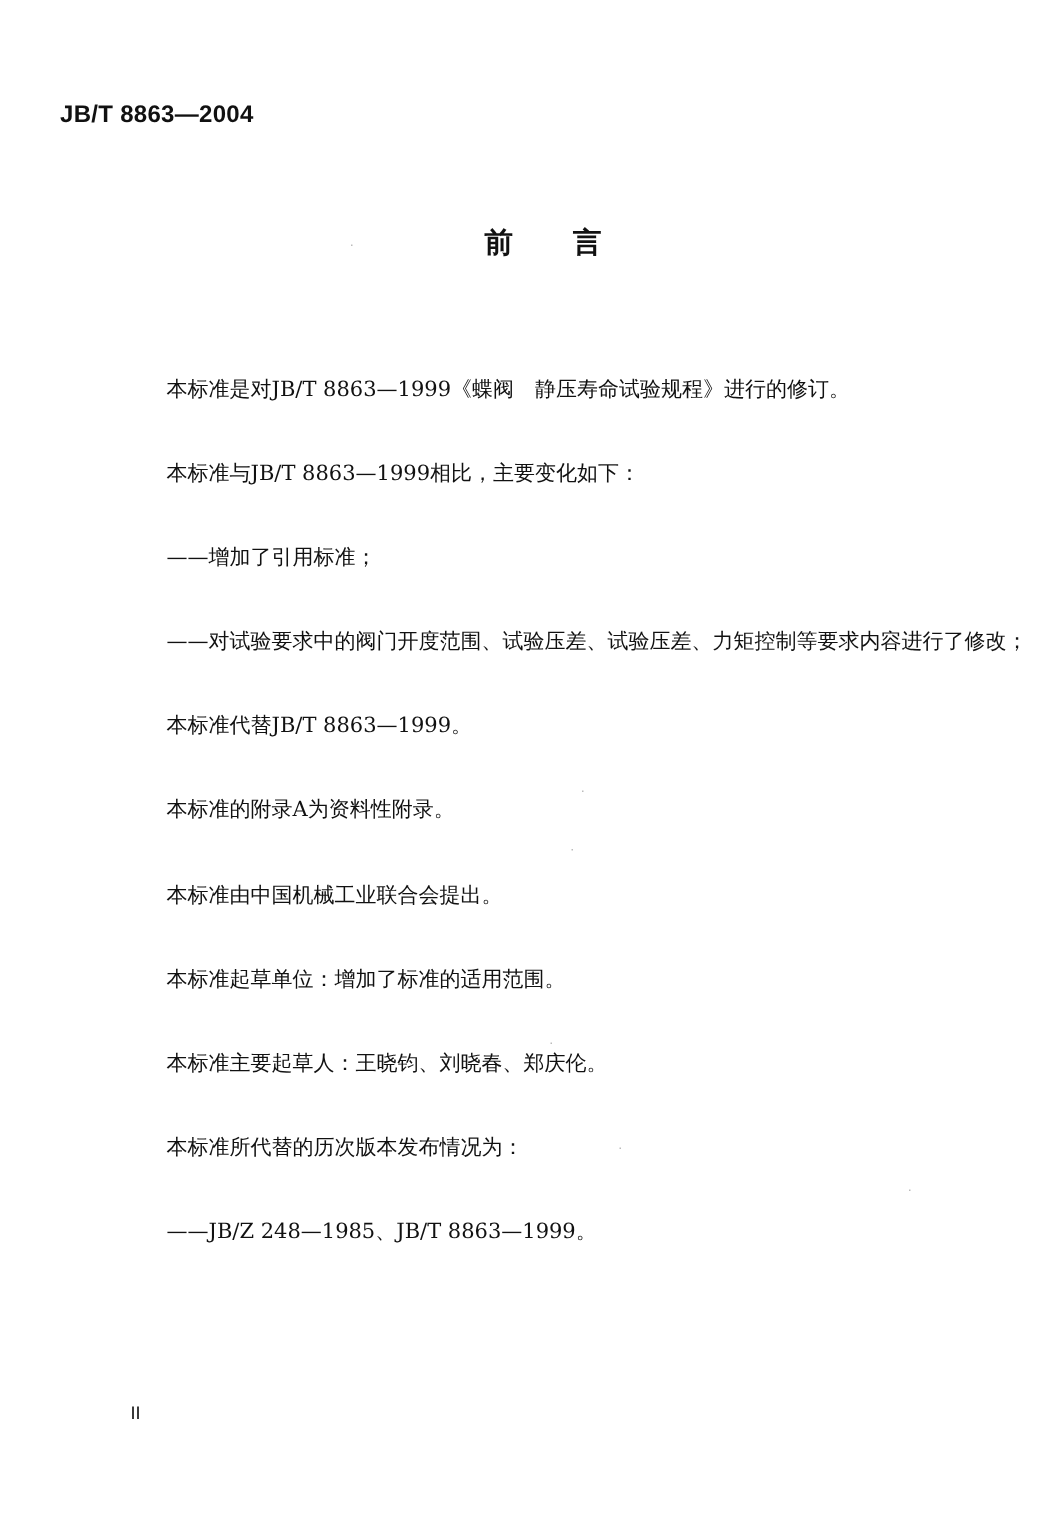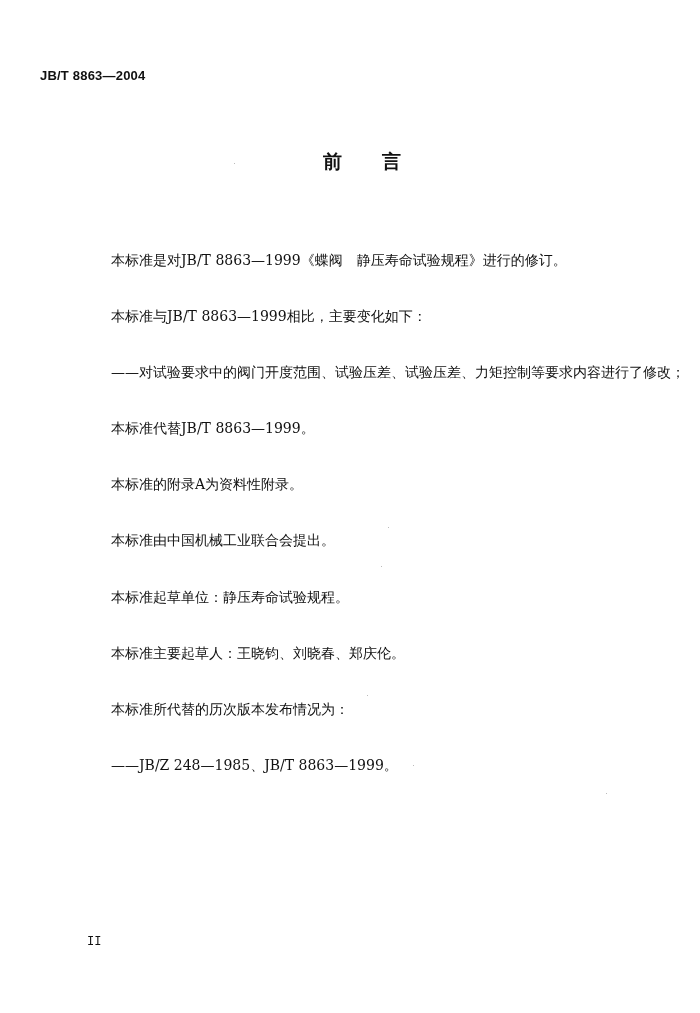--- a/index.html
+++ b/index.html
@@ -13,21 +13,21 @@
       position: relative;
       overflow: hidden;
       color: #111111;
       font-family: "DejaVu Serif", "Liberation Serif", serif;
     }
     .page-header {
       position: absolute;
       left: 40px;
       top: 68px;
       font-family: "Liberation Sans", "DejaVu Sans", sans-serif;
-      font-size: 13px;
+      font-size: 16px;
       font-weight: bold;
       letter-spacing: 0.2px;
     }
     .page-title {
       position: absolute;
       left: 0;
       width: 700px;
       top: 149px;
       text-align: center;
       font-size: 19px;
@@ -50,44 +50,45 @@
       line-height: 19.1px;
       height: 19.1px;
       white-space: nowrap;
       margin-top: 37px;
     }
     .page-number {
       position: absolute;
       left: 87px;
       top: 935px;
       font-size: 12px;
-      font-family: Liberation Mono, monospace;
+      font-family: Liberation Sans, sans-serif;
     }
     .speck {
       position: absolute;
       width: 1px;
       height: 1px;
       background: #bbbbbb;
     }
   </style>
 </head>
 <body>
 
 <div class="page-header">JB/T 8863—2004</div>
 
 <div class="page-title"><span>前</span><span class="gap"></span><span>言</span></div>
 
 <div class="body-text">
   <div class="line">本标准是对JB/T 8863—1999《蝶阀　静压寿命试验规程》进行的修订。</div>
   <div class="line">本标准与JB/T 8863—1999相比，主要变化如下：</div>
+  <div class="line">——增加了引用标准；</div>
   <div class="line">——对试验要求中的阀门开度范围、试验压差、试验压差、力矩控制等要求内容进行了修改；</div>
   <div class="line">本标准代替JB/T 8863—1999。</div>
   <div class="line">本标准的附录A为资料性附录。</div>
   <div class="line">本标准由中国机械工业联合会提出。</div>
-  <div class="line">本标准起草单位：静压寿命试验规程。</div>
+  <div class="line">本标准起草单位：增加了标准的适用范围。</div>
   <div class="line">本标准主要起草人：王晓钧、刘晓春、郑庆伦。</div>
   <div class="line">本标准所代替的历次版本发布情况为：</div>
   <div class="line">——JB/Z 248—1985、JB/T 8863—1999。</div>
 </div>
 
 <div class="page-number">II</div>
 
 <div class="speck" style="left:388px;top:527px;"></div>
 <div class="speck" style="left:381px;top:566px;"></div>
 <div class="speck" style="left:367px;top:695px;"></div>

